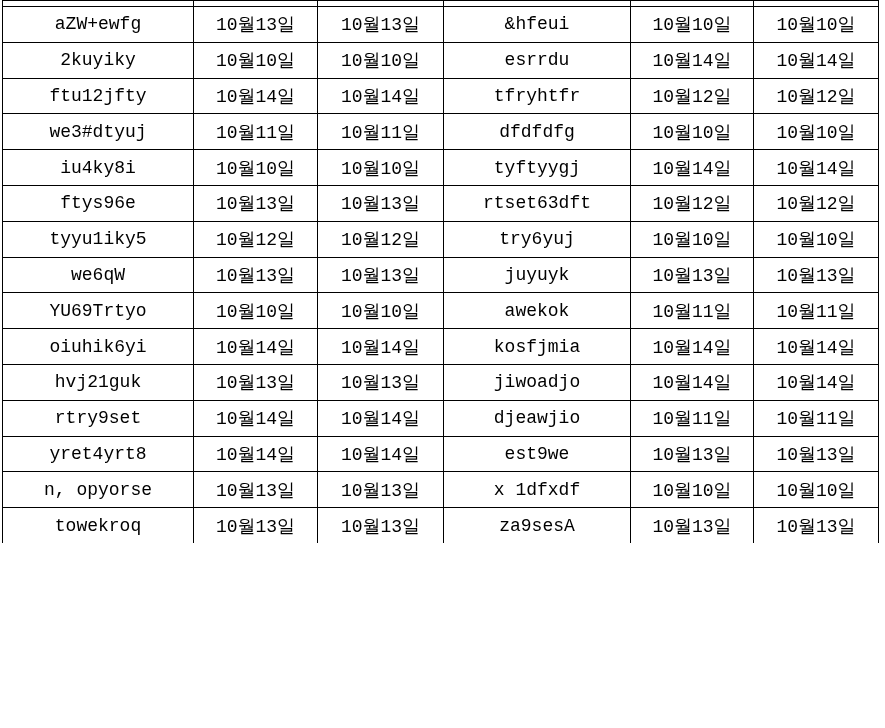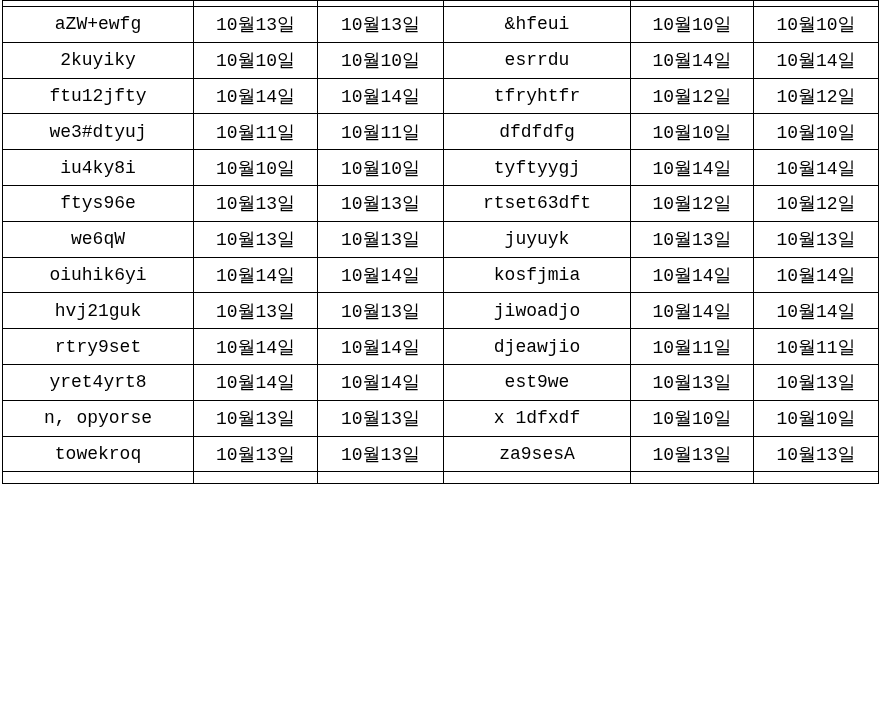--- a/index.html
+++ b/index.html
@@ -99,26 +99,42 @@
         </tr>
         <tr class="data-row">
           <td>ftys96e</td>
           <td>10월13일</td>
           <td>10월13일</td>
           <td>rtset63dft</td>
           <td>10월12일</td>
           <td>10월12일</td>
         </tr>
         <tr class="data-row">
+          <td>tyyu1iky5</td>
+          <td>10월12일</td>
+          <td>10월12일</td>
+          <td>try6yuj</td>
+          <td>10월10일</td>
+          <td>10월10일</td>
+        </tr>
+        <tr class="data-row">
           <td>we6qW</td>
           <td>10월13일</td>
           <td>10월13일</td>
           <td>juyuyk</td>
           <td>10월13일</td>
           <td>10월13일</td>
+        </tr>
+        <tr class="data-row">
+          <td>YU69Trtyo</td>
+          <td>10월10일</td>
+          <td>10월10일</td>
+          <td>awekok</td>
+          <td>10월11일</td>
+          <td>10월11일</td>
         </tr>
         <tr class="data-row">
           <td>oiuhik6yi</td>
           <td>10월14일</td>
           <td>10월14일</td>
           <td>kosfjmia</td>
           <td>10월14일</td>
           <td>10월14일</td>
         </tr>
         <tr class="data-row">

